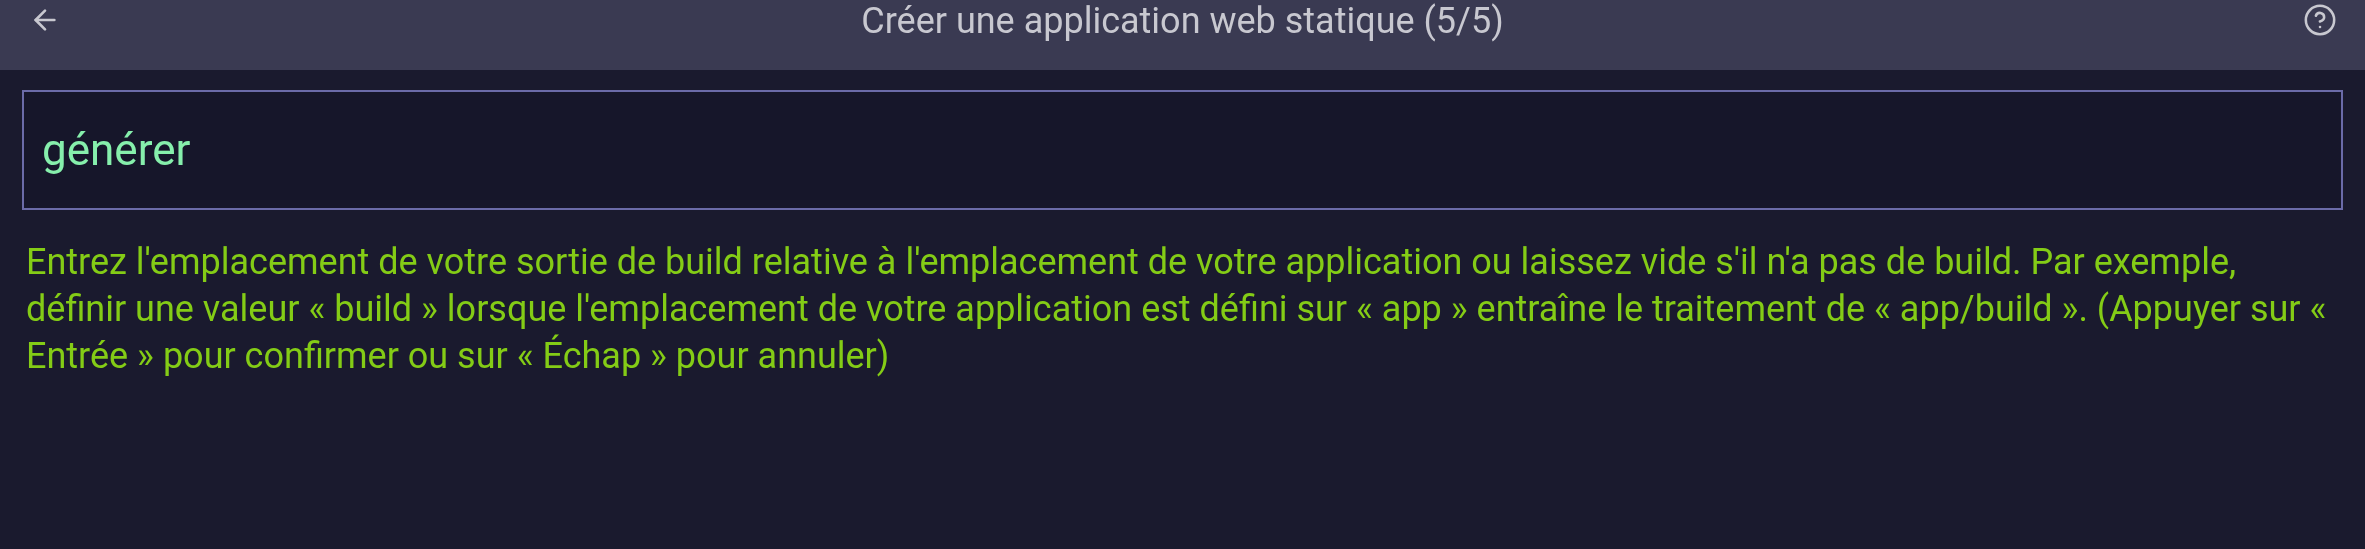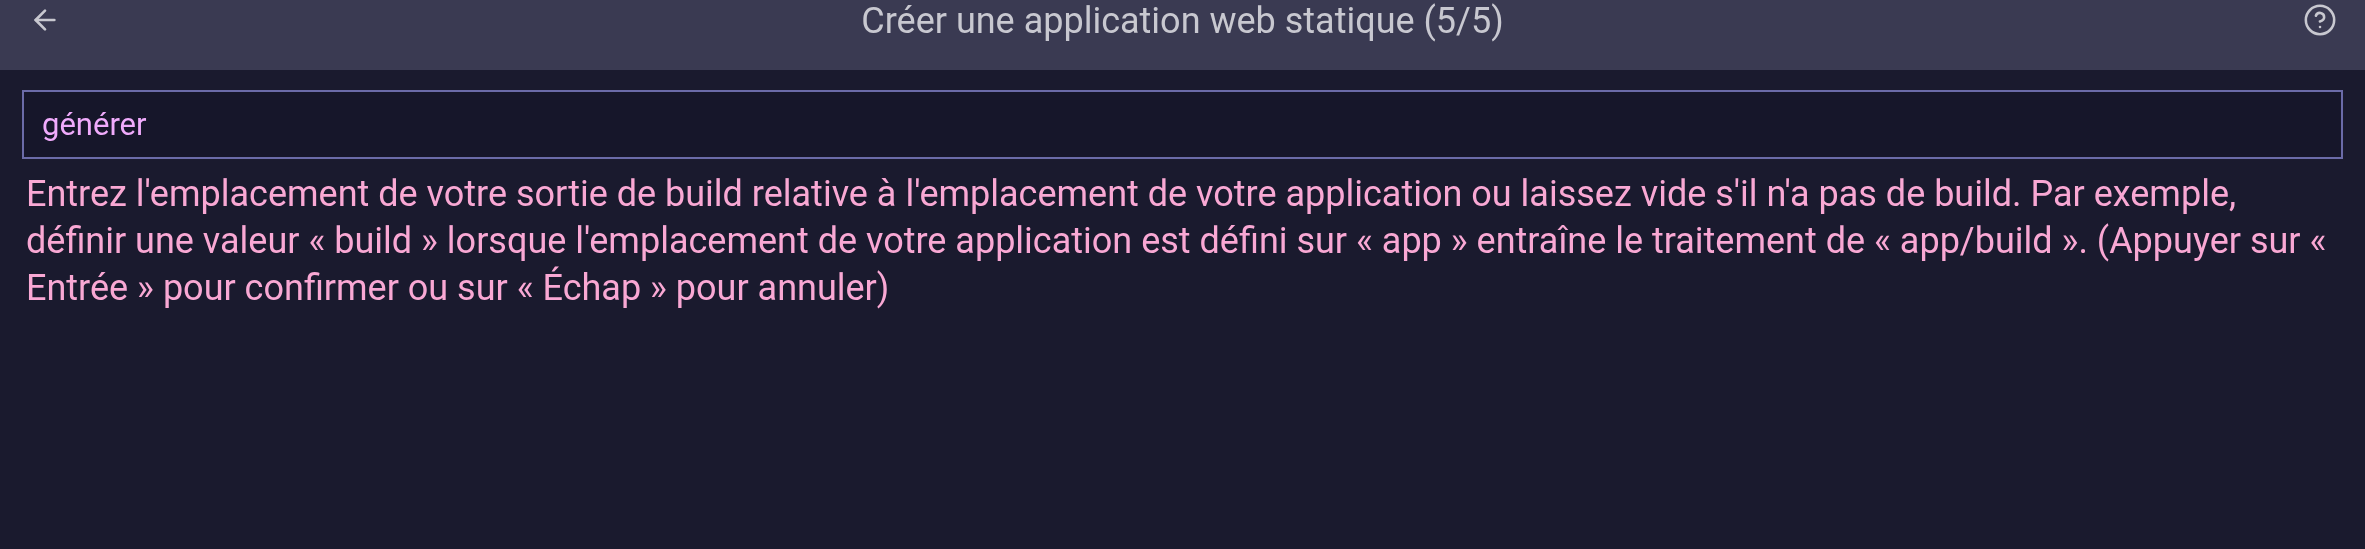--- a/index.html
+++ b/index.html
@@ -64,33 +64,33 @@
     }
     
     .content {
       padding: 20px 22px;
     }
     
     .input-field {
       width: 100%;
       background-color: #16162a;
       border: 2px solid #6b6ba8;
-      color: #f0abfc;
-      font-size: 31px;
+      color: #86efac;
+      font-size: 44px;
       font-weight: 400;
-      padding: 14px 18px;
+      padding: 32px 18px;
       font-family: inherit;
       outline: none;
     }
     
     .description {
       font-size: 36px;
       font-weight: 400;
-      color: #f9a8d4;
-      margin-top: 12px;
+      color: #84cc16;
+      margin-top: 29px;
       line-height: 1.3;
       padding: 0 4px;
     }
   </style>
 </head>
 <body>
 
 <div class="header">
   <div class="back-button">
     <svg viewBox="0 0 24 24" fill="none" stroke="currentColor" stroke-width="2" stroke-linecap="round" stroke-linejoin="round">

